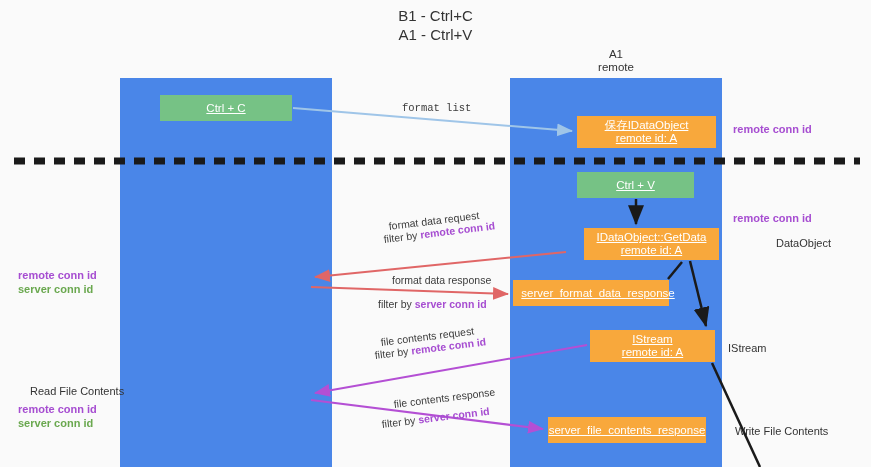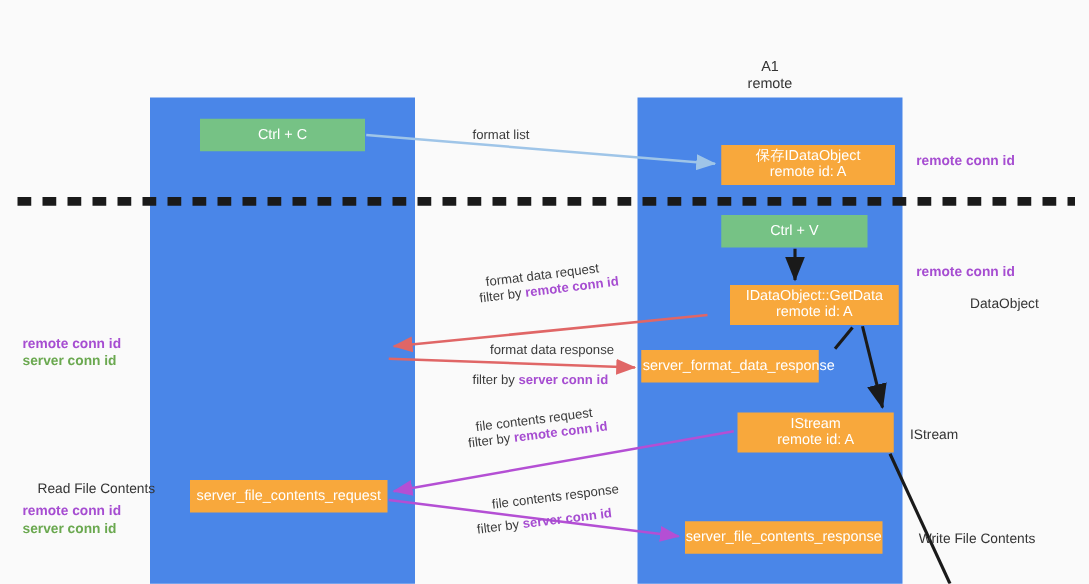--- a/index.html
+++ b/index.html
@@ -28,31 +28,31 @@
     line-height:13px;white-space:pre-line;width:212px;
   }
   #head-b1{left:120px;top:48px;}
   #head-a1{left:510px;top:48px;}
 
   
   .node{
     position:absolute;box-sizing:border-box;
     display:flex;align-items:center;justify-content:center;
     text-align:center;color:#fff;font-size:11.5px;line-height:13px;
-    white-space:pre-line;padding:2px 4px;
+    white-space:pre-line;padding:2px 4px;text-decoration:underline;
   }
   .green{background:#76c285;}
   .orange{background:#f8a83c;}
 
   #n-ctrlc{left:160px;top:95px;width:132px;height:26px;}
   #n-idataobject{left:577px;top:116px;width:139px;height:32px;}
   #n-ctrlv{left:577px;top:172px;width:117px;height:26px;}
   #n-getdata{left:544px;top:228px;width:135px;height:32px;margin-left:40px;}
   #n-sfdreq{left:152px;top:268px;width:158px;height:26px;}
-  #n-sfdres{left:513px;top:280px;width:142px;height:26px;padding-left:18px;}
+  #n-sfdres{left:513px;top:280px;width:156px;height:26px;padding-left:18px;}
   #n-istream{left:590px;top:330px;width:125px;height:32px;}
   #n-sfcreq{left:152px;top:384px;width:158px;height:26px;}
   #n-sfcres{left:548px;top:417px;width:158px;height:26px;}
 
   
   .ann{position:absolute;font-size:11px;line-height:14px;white-space:pre-line;}
   .ann.purple{color:#a64dd1;font-weight:bold;}
   .ann.dark{color:#333;}
   .ann .g{color:#6aa84f;}
   .ann .p{color:#a64dd1;}
@@ -65,40 +65,42 @@
   #ann-l1{left:18px;top:268px;font-weight:bold;}
   #ann-l2{left:30px;top:384px;color:#333;font-weight:normal;}
   #ann-l3{left:18px;top:402px;font-weight:bold;}
 
   
   .elabel{
     position:absolute;font-size:10.5px;color:#3c3c3c;
     white-space:nowrap;transform-origin:0 0;
   }
   .elabel .p{color:#a64dd1;font-weight:bold;}
-  #el-formatlist{left:378px;top:102px;}
+  #el-formatlist{left:402px;top:102px;font-family:Liberation Mono, monospace;}
   #el-fdr1{left:388px;top:220px;transform:rotate(-7deg);}
   #el-fdr2{left:383px;top:233px;transform:rotate(-7deg);}
   #el-fdres1{left:392px;top:274px;}
   #el-fdres2{left:378px;top:298px;}
   #el-fcr1{left:380px;top:336px;transform:rotate(-7deg);}
   #el-fcr2{left:374px;top:349px;transform:rotate(-7deg);}
   #el-fcres1{left:393px;top:398px;transform:rotate(-7deg);}
   #el-fcres2{left:381px;top:418px;transform:rotate(-7deg);}
 
   svg#edges{position:absolute;left:0;top:0;width:871px;height:467px;pointer-events:none;}
 </style>
 </head>
 <body>
 
 <div id="stage">
 
   <div id="col-b1" class="column"></div>
   <div id="col-a1" class="column"></div>
 
+  <div id="title">B1 - Ctrl+C
+A1 - Ctrl+V</div>
 
   <div id="head-a1" class="col-head">A1
 remote</div>
 
   <svg id="edges" viewBox="0 0 871 467">
     <defs>
       <marker id="ah-blue" markerWidth="9" markerHeight="9" refX="7.5" refY="3.2" orient="auto">
         <path d="M0,0 L8,3.2 L0,6.4 z" fill="#9fc5e8"></path>
       </marker>
       <marker id="ah-red" markerWidth="9" markerHeight="9" refX="7.5" refY="3.2" orient="auto">
@@ -135,21 +137,20 @@
 
   <div id="n-ctrlc" class="node green">Ctrl + C</div>
   <div id="n-idataobject" class="node orange">保存IDataObject
 remote id: A</div>
   <div id="n-ctrlv" class="node green">Ctrl + V</div>
   <div id="n-getdata" class="node orange">IDataObject::GetData
 remote id: A</div>
   <div id="n-sfdres" class="node orange">server_format_data_response</div>
   <div id="n-istream" class="node orange">IStream
 remote id: A</div>
-  <div id="n-sfcreq" class="node orange">server_file_contents_request</div>
   <div id="n-sfcres" class="node orange">server_file_contents_response</div>
 
   <div id="el-formatlist" class="elabel">format list</div>
 
   <div id="el-fdr1" class="elabel">format data request</div>
   <div id="el-fdr2" class="elabel"><span>filter by </span><span class="p">remote conn id</span></div>
 
   <div id="el-fdres1" class="elabel">format data response</div>
   <div id="el-fdres2" class="elabel"><span>filter by </span><span class="p">server conn id</span></div>
 

